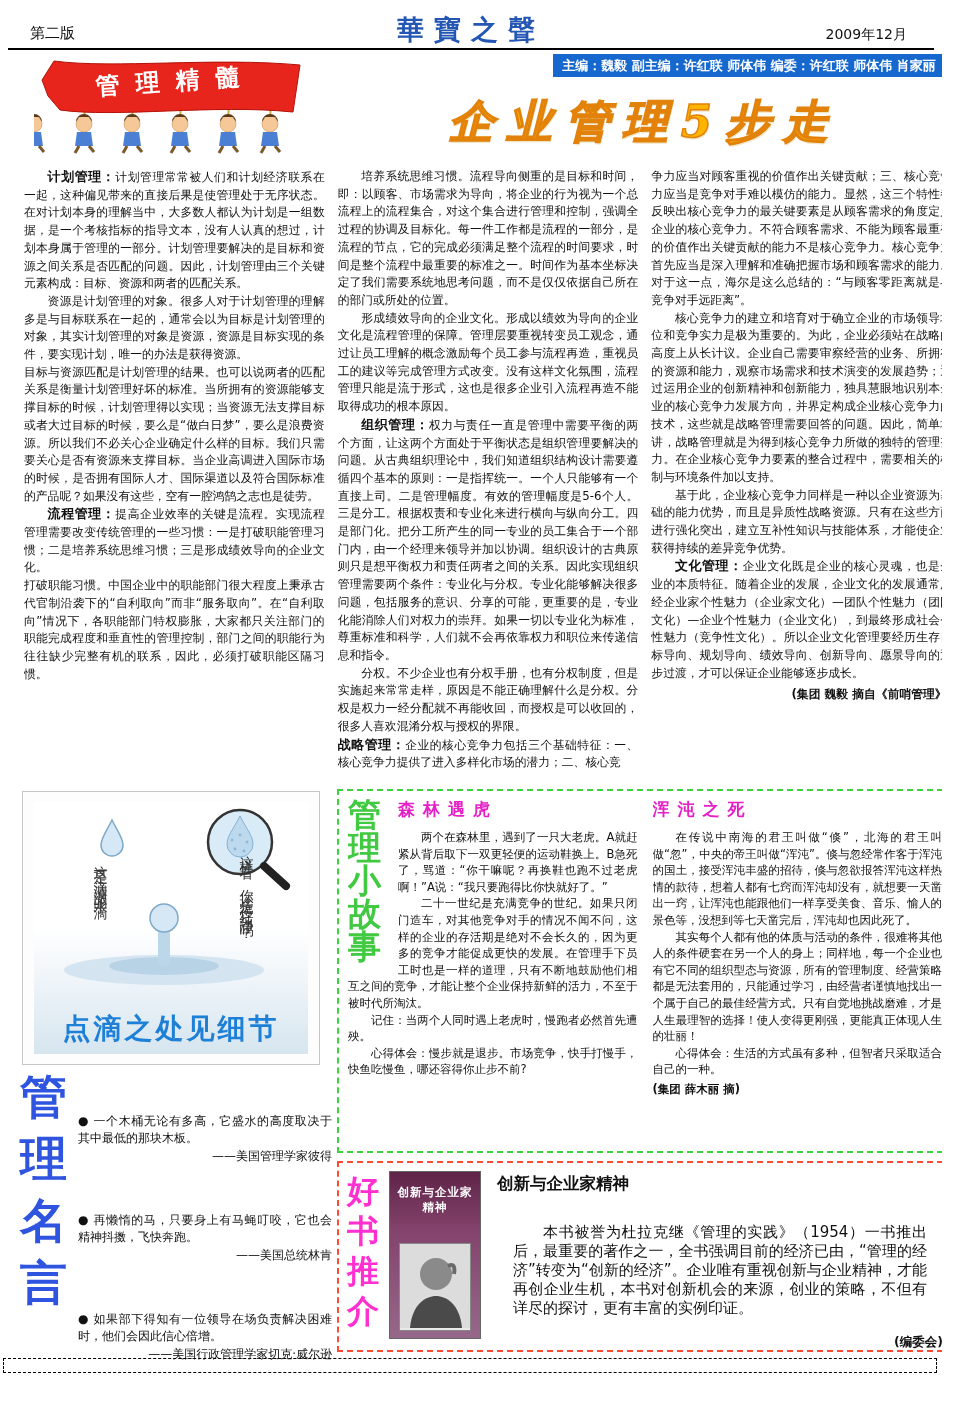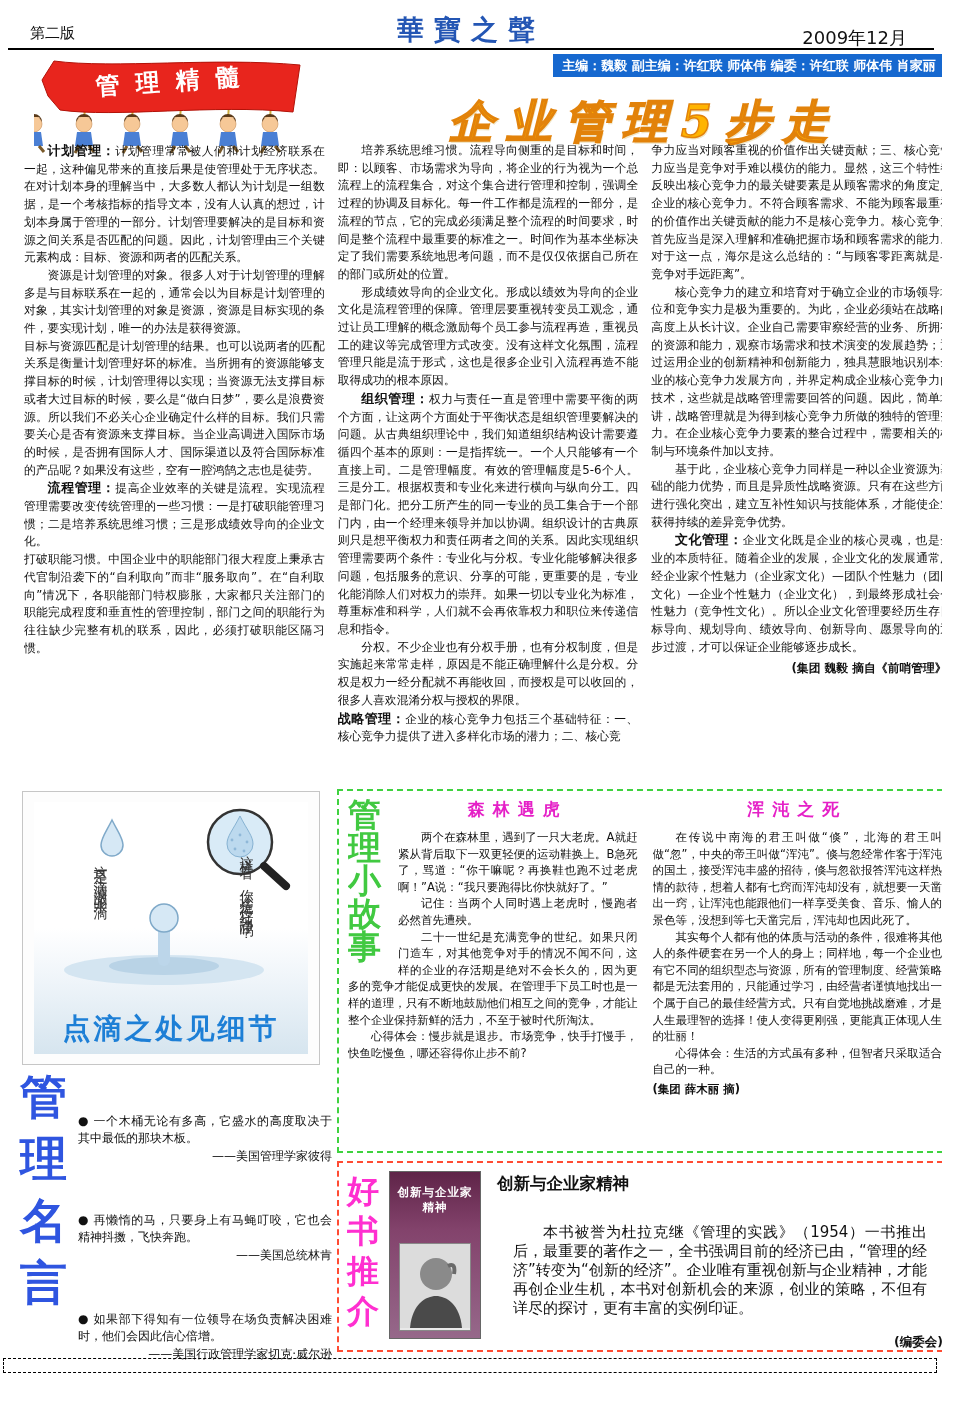--- a/index.html
+++ b/index.html
@@ -3,38 +3,38 @@
 <meta charset="utf-8">
 <style>
   html,body{margin:0;padding:0;background:#fff;}
   .page{position:relative;width:942px;height:1401px;background:#fff;overflow:hidden;
         font-family:"DejaVu Sans","Liberation Sans",sans-serif;color:#111;}
   
   .edition{position:absolute;left:30px;top:24px;font-size:15px;}
   .masthead{position:absolute;left:0;right:0;top:12px;text-align:center;
             font-family:Liberation Serif, serif;
             font-size:27px;font-weight:bold;letter-spacing:10px;color:#2456b4;}
-  .pagedate{position:absolute;right:35px;top:26px;font-size:18px;}
+  .pagedate{position:absolute;right:35px;top:26px;font-size:14px;}
   .hdr-rule{position:absolute;left:8px;right:8px;top:48px;height:2px;background:#000;}
   .editor-bar{position:absolute;left:553px;width:392px;top:54px;height:23px;background:#1668cf;
               color:#fff;font-weight:bold;font-size:13px;line-height:23px;text-align:center;}
   
   .banner{position:absolute;left:34px;top:56px;width:280px;height:98px;}
   .banner svg{position:absolute;left:0;top:0;}
   .flag-text{position:absolute;left:34px;top:9px;width:215px;transform:rotate(-4deg);
              color:#fff;font-weight:bold;font-size:24px;letter-spacing:16px;text-align:center;
              font-family:"DejaVu Serif","Liberation Serif",serif;white-space:nowrap;}
   
   .main-title{position:absolute;left:350px;top:92px;width:590px;text-align:center;
               font-size:45px;font-weight:bold;font-style:italic;letter-spacing:13px;
               color:#ffb400;-webkit-text-stroke:1.5px #e2820a;
               text-shadow:1px 2px 0 #f0e6c8;white-space:nowrap;
               font-family:"DejaVu Serif","Liberation Serif",serif;}
   
-  .article{position:absolute;left:24px;top:142px;width:928px;height:636px;display:flex;gap:13px;overflow:hidden;}
+  .article{position:absolute;left:24px;top:168px;width:928px;height:636px;display:flex;gap:13px;overflow:hidden;}
   .article .col{flex:1;font-size:11.8px;line-height:17.7px;text-align:justify;}
   .article p{margin:0;}
   .article p.ind{text-indent:2em;}
   .article b.lead{font-size:13px;}
   .article p.credit{text-align:right;font-weight:bold;margin-top:4px;}
   
   .waterbox{position:absolute;left:22px;top:791px;width:296px;height:272px;border:1px solid #c6c6c6;background:#fdfdfd;}
   .poster{position:absolute;left:11px;top:10px;right:11px;bottom:10px;
           background:linear-gradient(180deg,#ffffff 50%,#eef4f9 72%,#d6e5ef 100%);overflow:hidden;}
   .vtext{position:absolute;writing-mode:vertical-rl;font-family:"DejaVu Serif","Liberation Serif",serif;
@@ -56,21 +56,21 @@
   .qfull{margin-top:2px;}
   .qcredit{text-align:right;font-weight:bold;font-size:12px;margin-top:6px;}
   
   .storybox{position:absolute;left:337px;top:789px;width:616px;height:364px;border:2px dashed #3fd23f;
             padding:5px 9px;box-sizing:border-box;overflow:hidden;}
   .story-cols{display:flex;gap:15px;height:100%;}
   .story{flex:1;overflow:hidden;}
   .g-title{float:left;width:42px;margin:2px 8px 2px 0;}
   .g-title span{display:block;font-size:33px;line-height:33px;font-weight:bold;color:#41c941;
                 font-family:"DejaVu Serif","Liberation Serif",serif;}
-  .stitle{margin:2px 0 8px;text-align:center;font-size:17px;color:#e520c7;letter-spacing:8px;font-weight:bold;}
+  .stitle{margin:2px 0 8px;font-size:17px;color:#e520c7;letter-spacing:8px;font-weight:bold;}
   .story p{margin:0;font-size:11.5px;line-height:16.6px;text-align:justify;text-indent:2em;}
   .scredit{text-align:right;font-weight:bold;font-size:11.5px;text-indent:0 !important;margin-top:3px !important;}
   
   .bookbox{position:absolute;left:337px;top:1161px;width:616px;height:191px;border:2px dashed #ff4b33;
            padding:8px;box-sizing:border-box;display:flex;overflow:hidden;}
   .btitle{width:42px;}
   .btitle span{display:block;font-size:32px;line-height:40px;font-weight:bold;color:#ff2fd0;
                font-family:"DejaVu Serif","Liberation Serif",serif;}
   .bcover{width:92px;height:168px;background:linear-gradient(180deg,#5f2448 0%,#83436c 35%,#96688a 100%);
           border:1px solid #666;position:relative;box-sizing:border-box;padding:5px 5px;color:#fff;flex:none;}
@@ -220,22 +220,22 @@
       <div class="story" id="story-1">
         <div class="g-title" id="gtitle">
             <span>管</span>
             <span>理</span>
             <span>小</span>
             <span>故</span>
             <span>事</span>
           </div>
       <h4 class="stitle">森林遇虎</h4>
           <p>两个在森林里，遇到了一只大老虎。A就赶紧从背后取下一双更轻便的运动鞋换上。B急死了，骂道：“你干嘛呢？再换鞋也跑不过老虎啊！”A说：“我只要跑得比你快就好了。”</p>
+          <p>二十一世纪是充满竞争的世纪。如果只闭门造车，对其他竞争对手的情况不闻不问，这样的企业的存活期是绝对不会长久的，因为更多的竞争才能促成更快的发展。在管理手下员工时也是一样的道理，只有不断地鼓励他们相互之间的竞争，才能让整个企业保持新鲜的活力，不至于被时代所淘汰。</p>
           <p>记住：当两个人同时遇上老虎时，慢跑者必然首先遭殃。</p>
-          <p>二十一世纪是充满竞争的世纪。如果只闭门造车，对其他竞争对手的情况不闻不问，这样的企业的存活期是绝对不会长久的，因为更多的竞争才能促成更快的发展。在管理手下员工时也是一样的道理，只有不断地鼓励他们相互之间的竞争，才能让整个企业保持新鲜的活力，不至于被时代所淘汰。</p>
           <p>心得体会：慢步就是退步。市场竞争，快手打慢手，快鱼吃慢鱼，哪还容得你止步不前?</p>
         </div>
       <div class="story" id="story-2">
           <h4 class="stitle">浑沌之死</h4>
           <p>在传说中南海的君王叫做“倏”，北海的君王叫做“忽”，中央的帝王叫做“浑沌”。倏与忽经常作客于浑沌的国土，接受浑沌丰盛的招待，倏与忽欲报答浑沌这样热情的款待，想着人都有七窍而浑沌却没有，就想要一天凿出一窍，让浑沌也能跟他们一样享受美食、音乐、愉人的景色等，没想到等七天凿完后，浑沌却也因此死了。</p>
           <p>其实每个人都有他的体质与活动的条件，很难将其他人的条件硬套在另一个人的身上；同样地，每一个企业也有它不同的组织型态与资源，所有的管理制度、经营策略都是无法套用的，只能通过学习，由经营者谨慎地找出一个属于自己的最佳经营方式。只有自觉地挑战磨难，才是人生最理智的选择！使人变得更刚强，更能真正体现人生的壮丽！</p>
           <p>心得体会：生活的方式虽有多种，但智者只采取适合自己的一种。</p>
           <p class="scredit">(集团 薛木丽 摘)</p>
         </div>
     </div>

